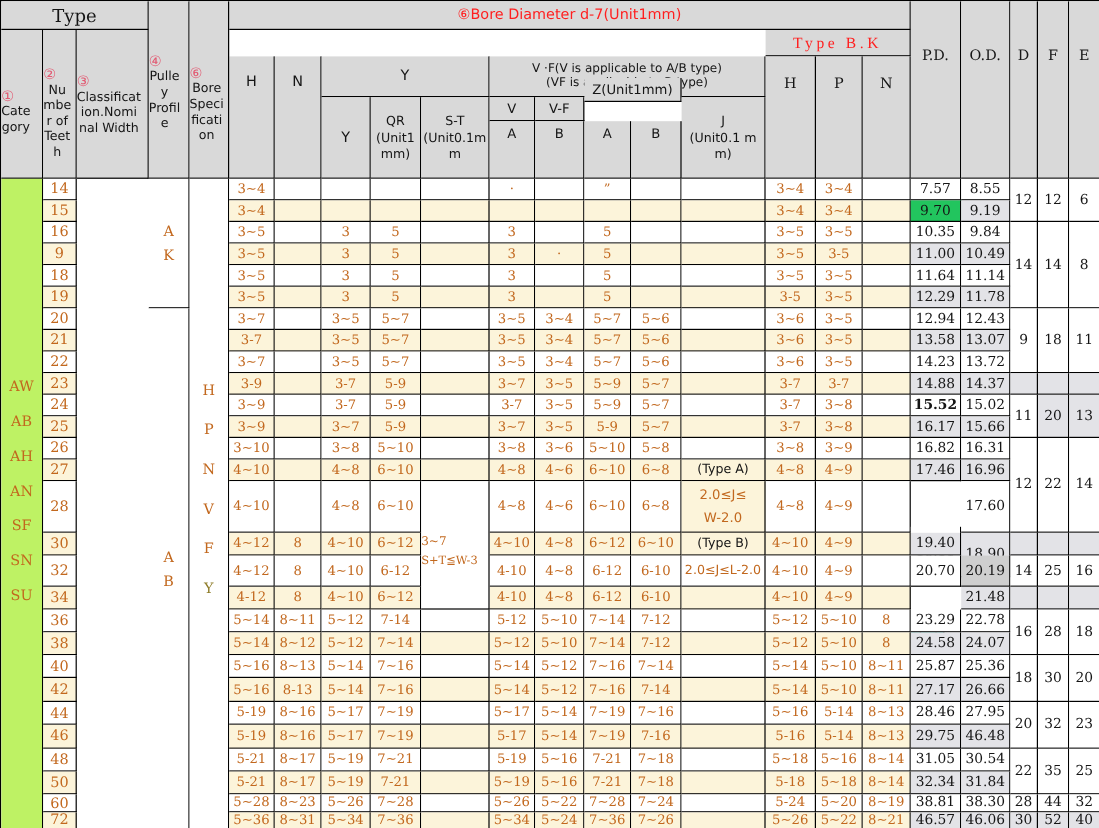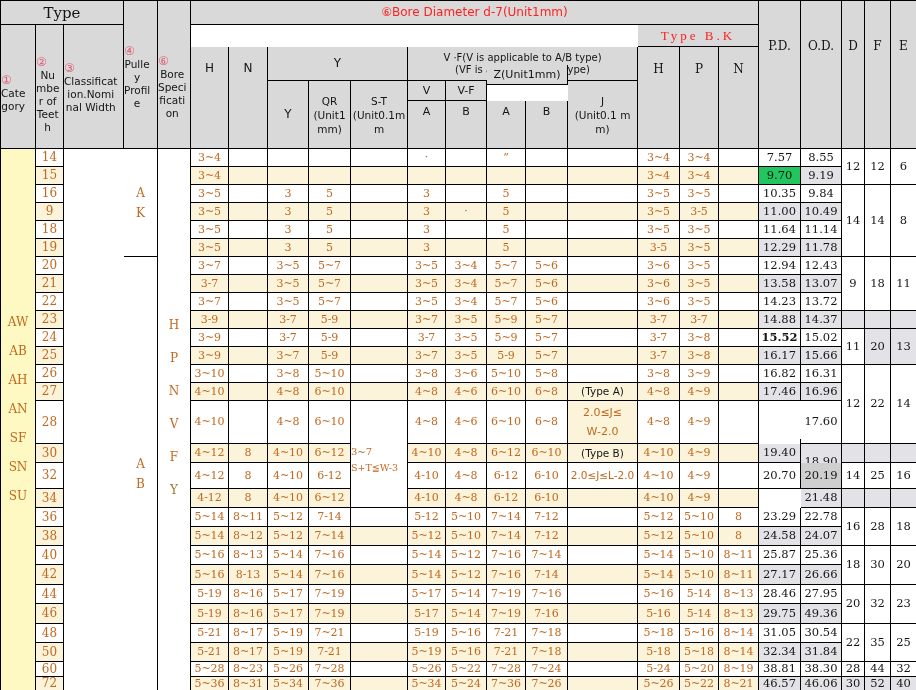--- a/index.html
+++ b/index.html
@@ -87,21 +87,21 @@
 Profil
 e</span>
     </div>
     <div class="cell hdr top colf sans f105 lh13" style="left: 157px; top: 0px; width: 33px; height: 148px; padding-top: 24px;">
       <span class="circ">⑥</span>
       <span class="pre lh13">Bore
 Speci
 ficati
 on</span>
     </div>
-    <div class="cell colf serif f12 o" style="left: 0px; top: 148px; width: 35px; height: 542px; background: #fef9c3;">
+    <div class="cell colf serif f12 o" style="left: 0px; top: 148px; width: 35px; height: 542px; background: #bef264;">
       <div style="display: flex; flex-direction: column; align-items: center; transform: translateY(-10px);">
         <span class="" style="line-height: 29px;">AW</span>
         <span class="" style="line-height: 29px;">AB</span>
         <span class="" style="line-height: 29px;">AH</span>
         <span class="" style="line-height: 29px;">AN</span>
         <span class="" style="line-height: 29px;">SF</span>
         <span class="" style="line-height: 29px;">SN</span>
         <span class="" style="line-height: 29px;">SU</span>
       </div>
     </div>
@@ -447,21 +447,21 @@
     <div class="cell serif f11 o" style="left: 267px; top: 603px; width: 41px; height: 20px; background: rgb(252, 244, 218);">5~17</div>
     <div class="cell serif f11 o" style="left: 308px; top: 603px; width: 42px; height: 20px; background: rgb(252, 244, 218);">7~19</div>
     <div class="cell serif f11 o" style="left: 407px; top: 603px; width: 38px; height: 20px; background: rgb(252, 244, 218);">5-17</div>
     <div class="cell serif f11 o" style="left: 445px; top: 603px; width: 41px; height: 20px; background: rgb(252, 244, 218);">5~14</div>
     <div class="cell serif f11 o" style="left: 486px; top: 603px; width: 39px; height: 20px; background: rgb(252, 244, 218);">7~19</div>
     <div class="cell serif f11 o" style="left: 525px; top: 603px; width: 42px; height: 20px; background: rgb(252, 244, 218);">7-16</div>
     <div class="cell serif f11 o" style="left: 637px; top: 603px; width: 42px; height: 20px; background: rgb(252, 244, 218);">5-16</div>
     <div class="cell serif f11 o" style="left: 679px; top: 603px; width: 39px; height: 20px; background: rgb(252, 244, 218);">5-14</div>
     <div class="cell serif f11 o" style="left: 718px; top: 603px; width: 40px; height: 20px; background: rgb(252, 244, 218);">8~13</div>
     <div class="cell serif f115 ink" style="left: 758px; top: 603px; width: 42px; height: 20px; background: rgb(227, 227, 231);">29.75</div>
-    <div class="cell serif f115 ink" style="left: 800px; top: 603px; width: 41px; height: 20px; background: rgb(227, 227, 231);">49.36</div>
+    <div class="cell serif f115 ink" style="left: 800px; top: 603px; width: 41px; height: 20px; background: rgb(227, 227, 231);">46.48</div>
     <div class="cell serif f12 o" style="left: 35px; top: 623px; width: 28px; height: 19px; background: rgb(255, 255, 255);">48</div>
     <div class="cell serif f11 o" style="left: 190px; top: 623px; width: 38px; height: 19px; background: rgb(255, 255, 255);">5-21</div>
     <div class="cell serif f11 o" style="left: 228px; top: 623px; width: 39px; height: 19px; background: rgb(255, 255, 255);">8~17</div>
     <div class="cell serif f11 o" style="left: 267px; top: 623px; width: 41px; height: 19px; background: rgb(255, 255, 255);">5~19</div>
     <div class="cell serif f11 o" style="left: 308px; top: 623px; width: 42px; height: 19px; background: rgb(255, 255, 255);">7~21</div>
     <div class="cell serif f11 o" style="left: 407px; top: 623px; width: 38px; height: 19px; background: rgb(255, 255, 255);">5-19</div>
     <div class="cell serif f11 o" style="left: 445px; top: 623px; width: 41px; height: 19px; background: rgb(255, 255, 255);">5~16</div>
     <div class="cell serif f11 o" style="left: 486px; top: 623px; width: 39px; height: 19px; background: rgb(255, 255, 255);">7-21</div>
     <div class="cell serif f11 o" style="left: 525px; top: 623px; width: 42px; height: 19px; background: rgb(255, 255, 255);">7~18</div>
     <div class="cell serif f11 o" style="left: 637px; top: 623px; width: 42px; height: 19px; background: rgb(255, 255, 255);">5~18</div>

